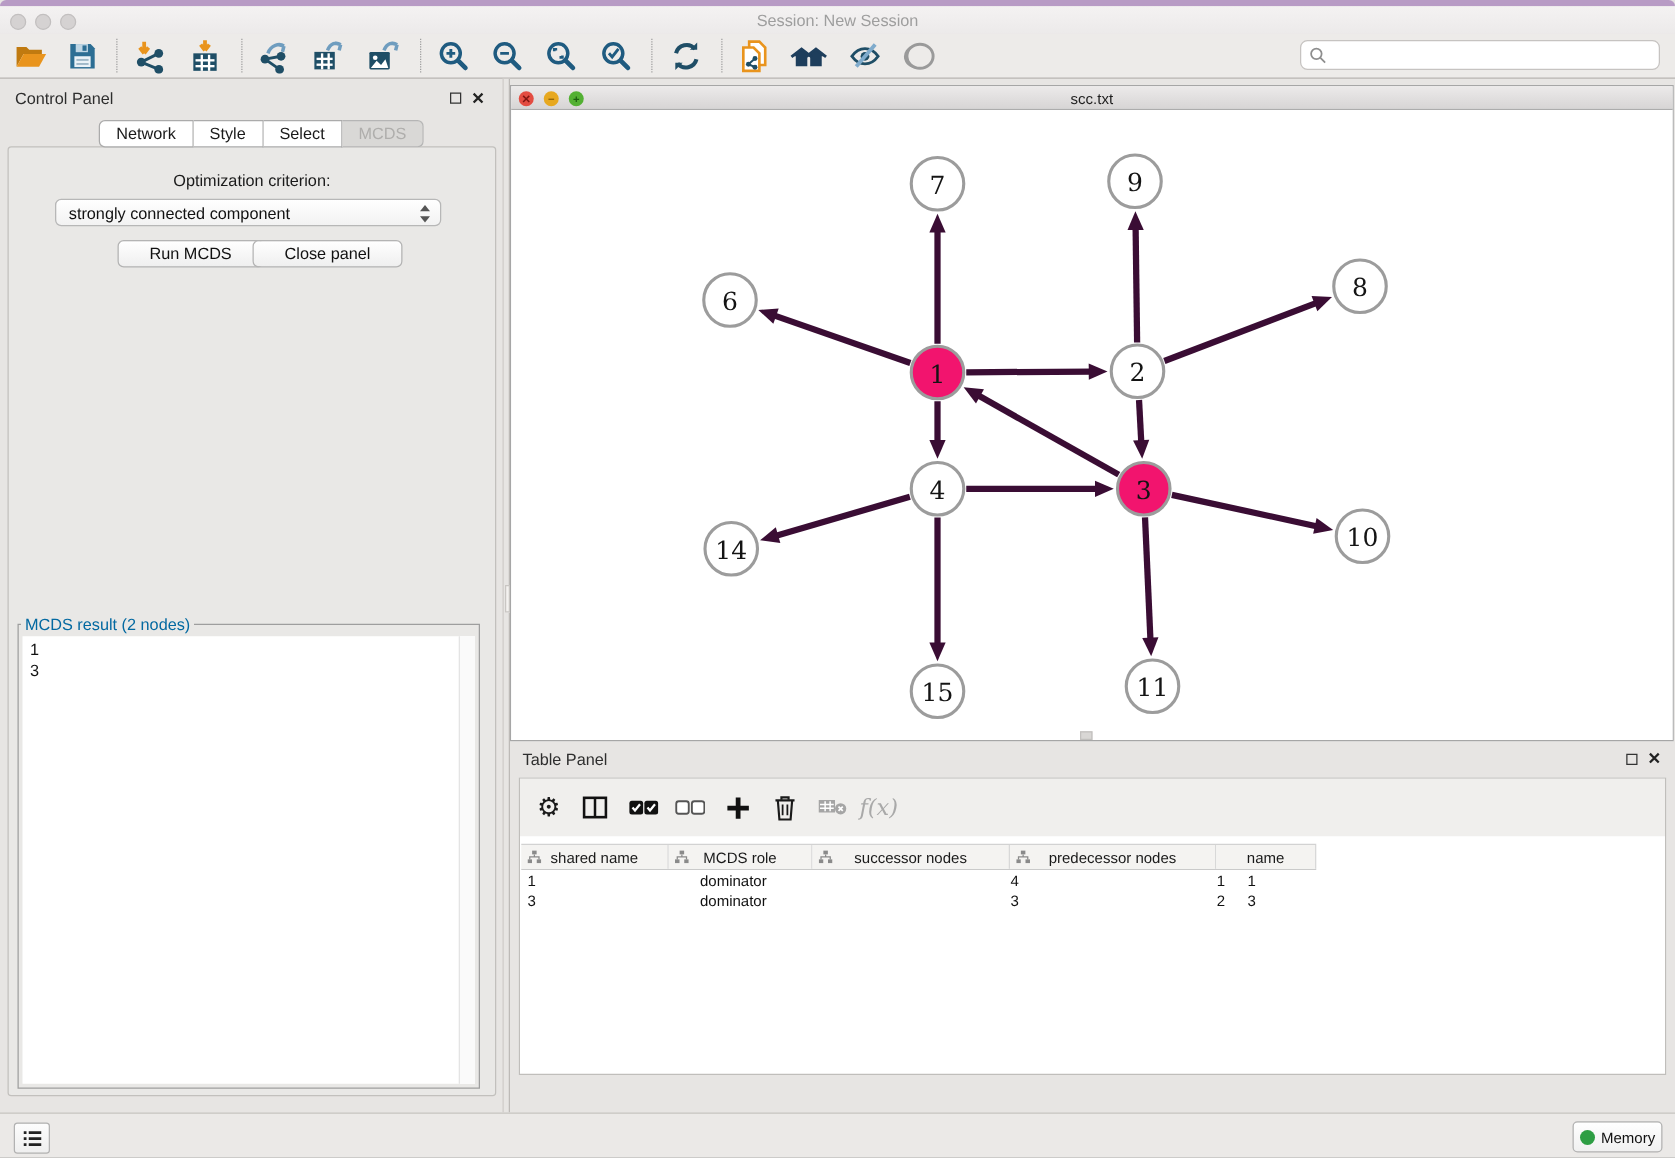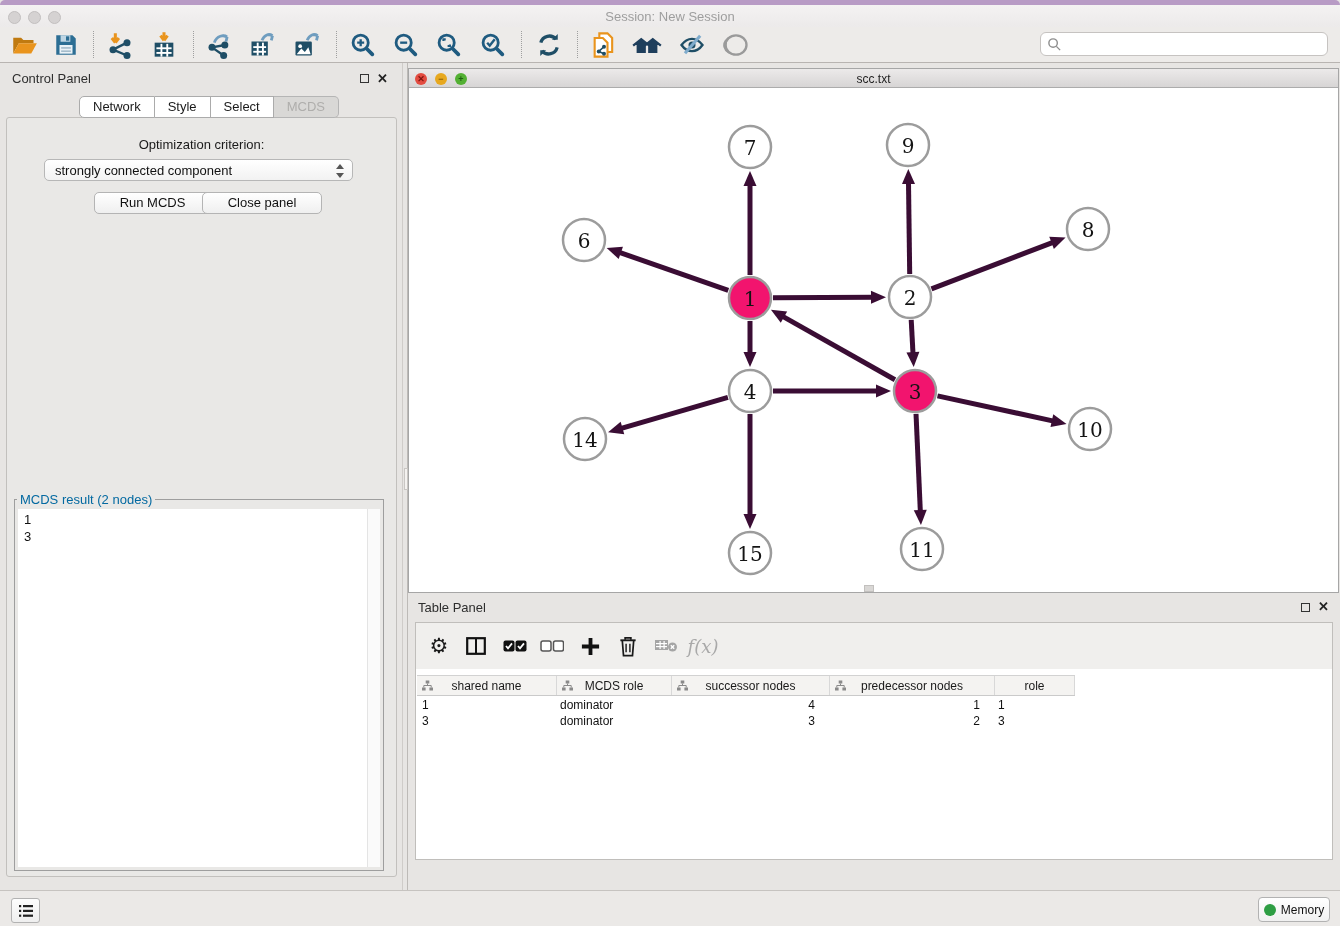--- a/index.html
+++ b/index.html
@@ -402,21 +402,21 @@
             <rect x="9.5" y="3" width="1.2" height="8" fill="#fff"></rect>
             <circle cx="18.5" cy="9" r="4.5" fill="#A5A5A5"></circle>
             <path d="M16.8 7.3l3.4 3.4M20.2 7.3l-3.4 3.4" stroke="#fff" stroke-width="1.4"></path>
           </svg>
       </div>
       <div class="tp-ico" style="left:272px">
         <span style="font-family:'DejaVu Serif', serif; font-style:italic; font-size:18px; color:#A9A9A9;">f(x)</span>
       </div>
     </div>
     <div class="tbl-header" id="tbl-header">
-        <div class="tbl-col" style="width: 140px;">
+        <div class="tbl-col" style="width: 118px;">
           <svg width="11" height="11" viewBox="0 0 11 11">
             <rect x="3.7" y="0.5" width="3.6" height="3" fill="#8A8A8A"></rect>
             <path d="M5.5 3.5v2M1.8 7.5v-2h7.4v2" stroke="#8A8A8A" stroke-width="1" fill="none"></path>
             <rect x="0" y="7.5" width="3.6" height="3" fill="#8A8A8A"></rect>
             <rect x="7.4" y="7.5" width="3.6" height="3" fill="#8A8A8A"></rect>
           </svg>
           <span>shared name</span>
         </div>
         <div class="tbl-col" style="width: 115px;">
           <svg width="11" height="11" viewBox="0 0 11 11">
@@ -439,21 +439,21 @@
         <div class="tbl-col" style="width: 165px; text-align: center;">
           <svg width="11" height="11" viewBox="0 0 11 11">
             <rect x="3.7" y="0.5" width="3.6" height="3" fill="#8A8A8A"></rect>
             <path d="M5.5 3.5v2M1.8 7.5v-2h7.4v2" stroke="#8A8A8A" stroke-width="1" fill="none"></path>
             <rect x="0" y="7.5" width="3.6" height="3" fill="#8A8A8A"></rect>
             <rect x="7.4" y="7.5" width="3.6" height="3" fill="#8A8A8A"></rect>
           </svg>
           <span>predecessor nodes</span>
         </div>
         <div class="tbl-col" style="width: 80px;">
-          <span>role</span>
+          <span>name</span>
         </div>
       </div>
     <div class="tbl-rows" id="tbl-rows">
         <div class="tbl-row">
           <div class="cell" style="width: 138px; text-align: left; padding: 0px 0px 0px 5px;">1</div>
           <div class="cell" style="width: 115px; text-align: left; padding: 0px 0px 0px 5px;">dominator</div>
           <div class="cell" style="width: 158px; text-align: right; padding: 0px 13px 0px 0px;">4</div>
           <div class="cell" style="width: 165px; text-align: right; padding: 0px 13px 0px 0px;">1</div>
           <div class="cell" style="width: 80px; text-align: left; padding: 0px 0px 0px 5px;">1</div>
         </div>

